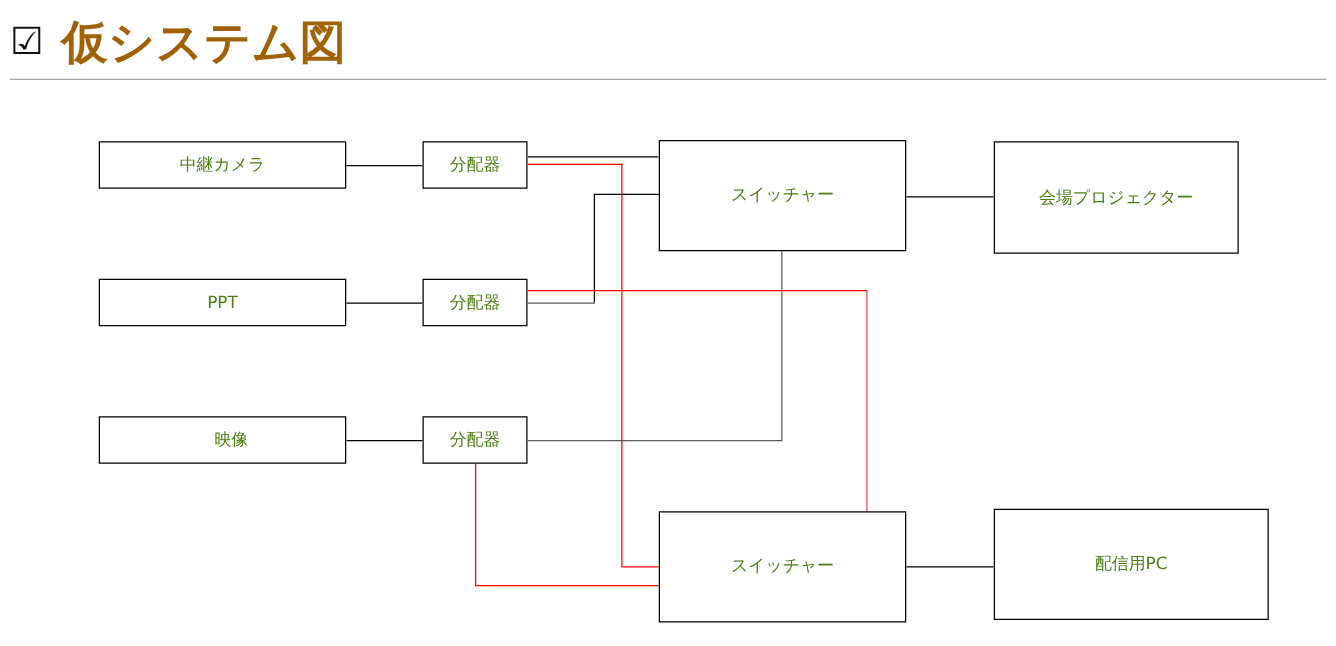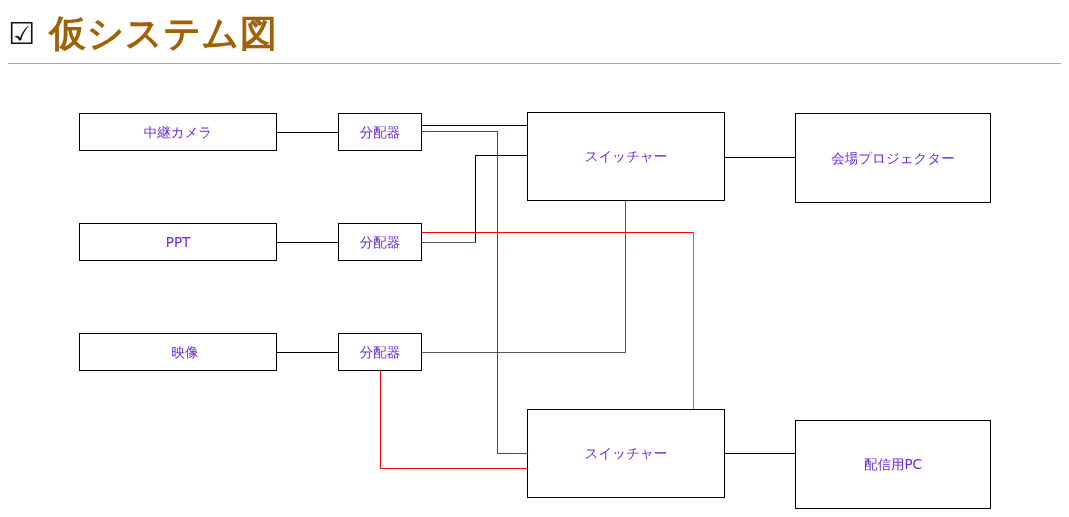--- a/index.html
+++ b/index.html
@@ -70,21 +70,21 @@
 
   .node {
     position: absolute;
     box-sizing: border-box;
     border: 1px solid #000000;
     background: #ffffff;
     display: flex;
     align-items: center;
     justify-content: center;
     font-size: 13.5px;
-    color: #6d28d9;
+    color: #4d7c0f;
     z-index: 3;
     font-family: "DejaVu Sans", sans-serif;
   }
   .node .node-label {
     line-height: 1.2;
     white-space: nowrap;
   }
 
   
   .wire {
@@ -151,18 +151,18 @@
       </div>
       <div class="node" style="left: 79px; top: 265px; width: 198px; height: 38px; padding-left: 14px;">
         <span class="node-label">映像</span>
       </div>
       <div class="node" style="left: 338px; top: 265px; width: 84px; height: 38px;">
         <span class="node-label">分配器</span>
       </div>
       <div class="node" style="left: 527px; top: 341px; width: 198px; height: 89px;">
         <span class="node-label">スイッチャー</span>
       </div>
-      <div class="node" style="left: 795px; top: 352px; width: 196px; height: 89px;">
+      <div class="node" style="left: 795px; top: 339px; width: 220px; height: 89px;">
         <span class="node-label">配信用PC</span>
       </div>
     </div>
 
 </div>
 
 </body></html>

